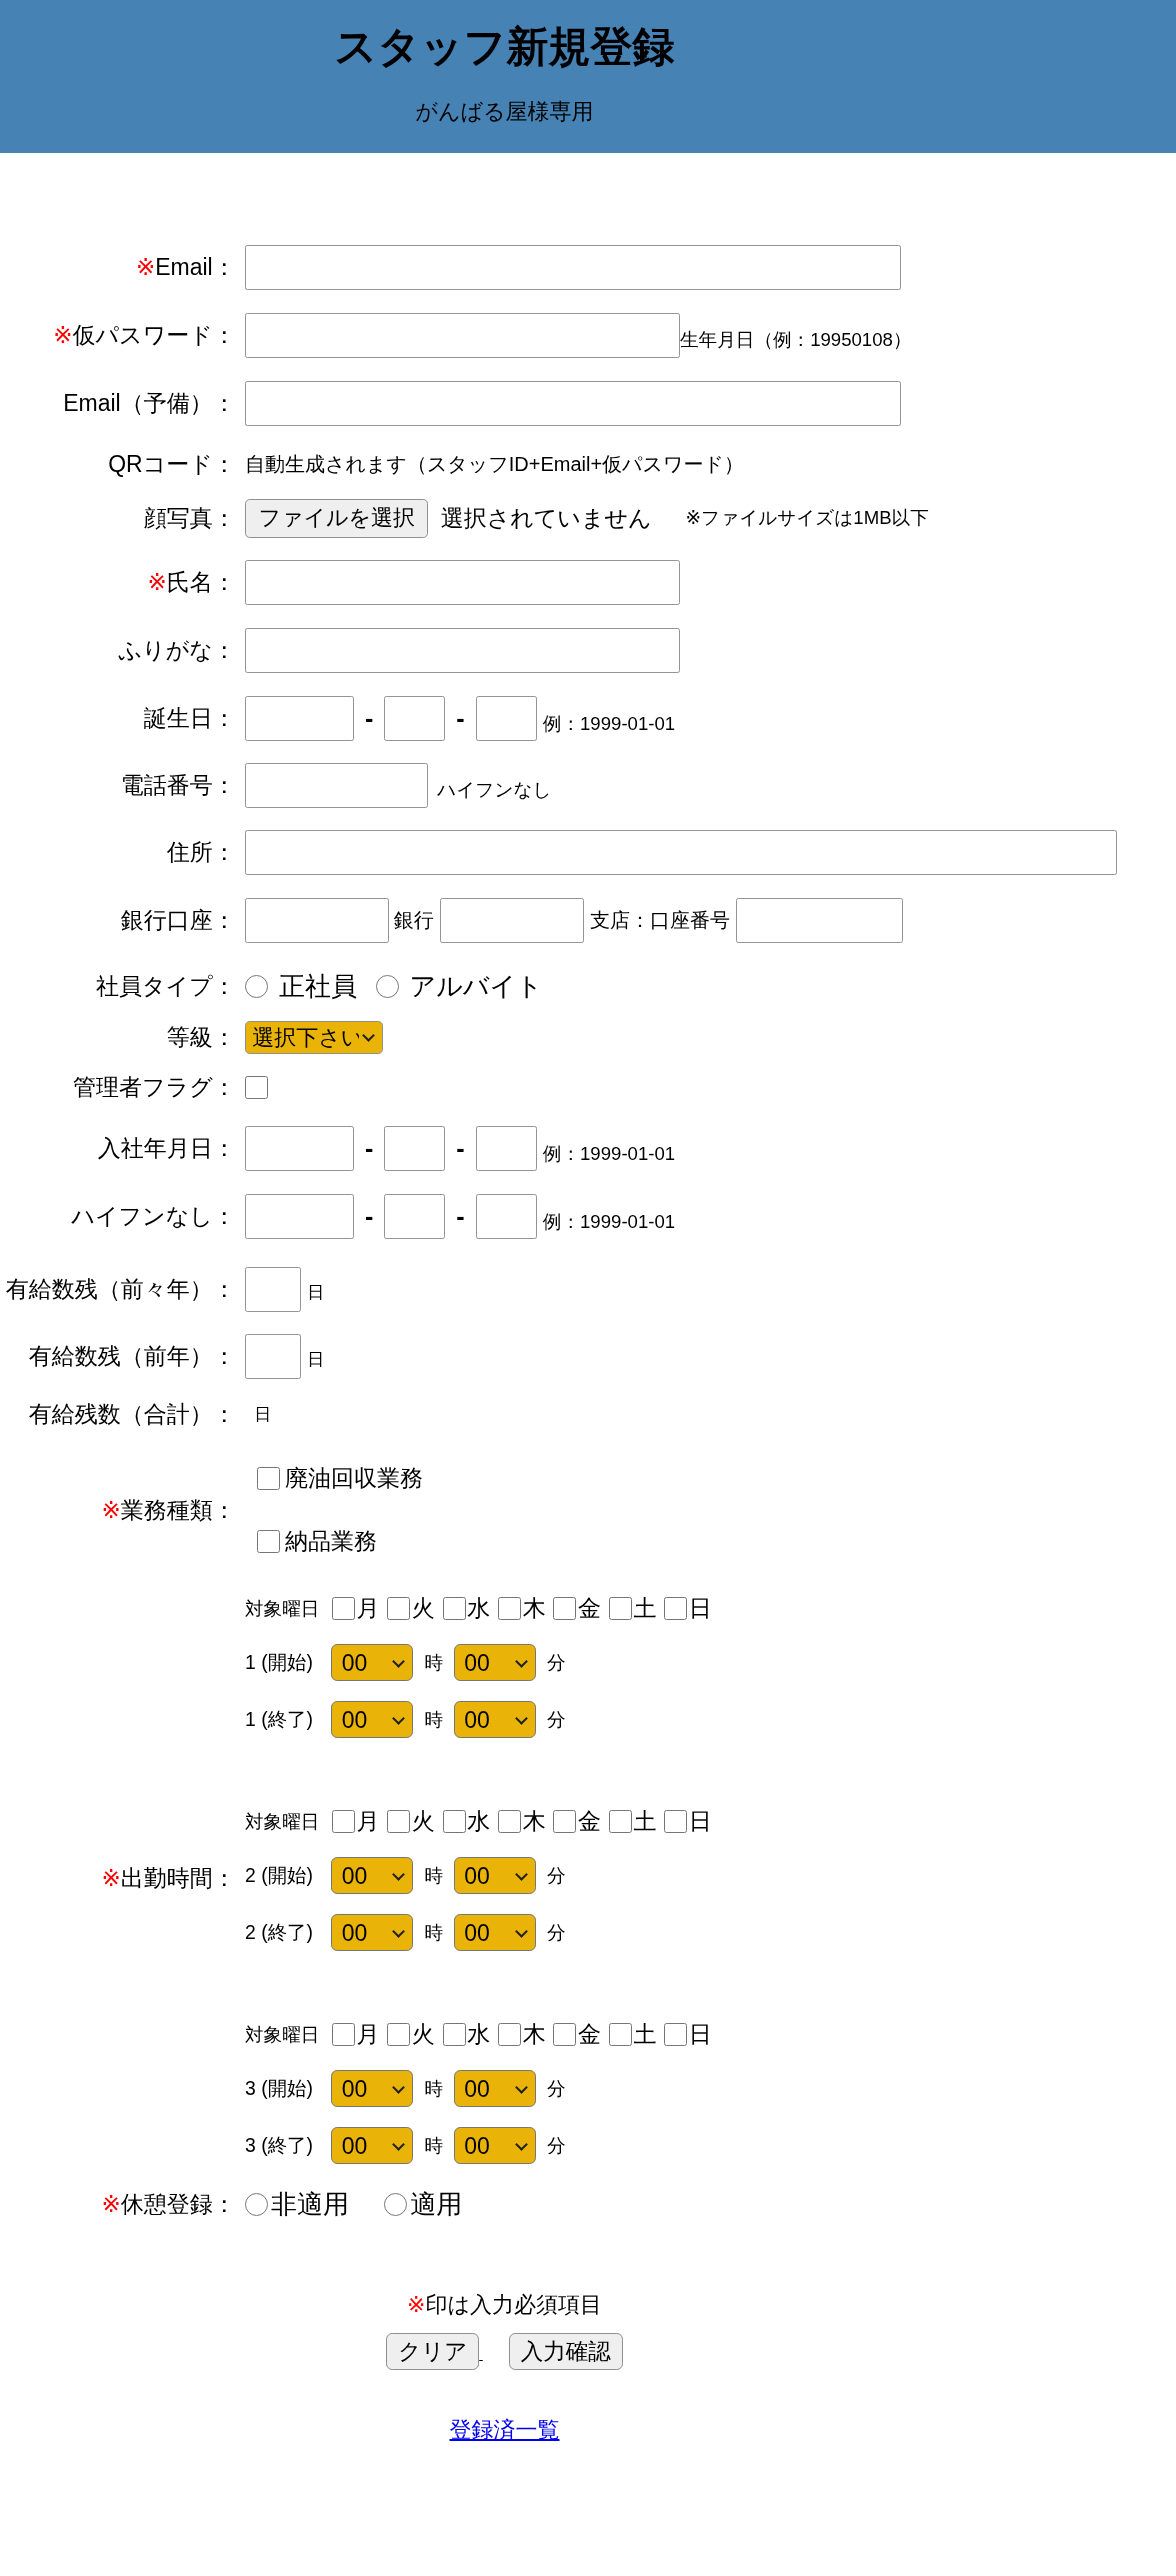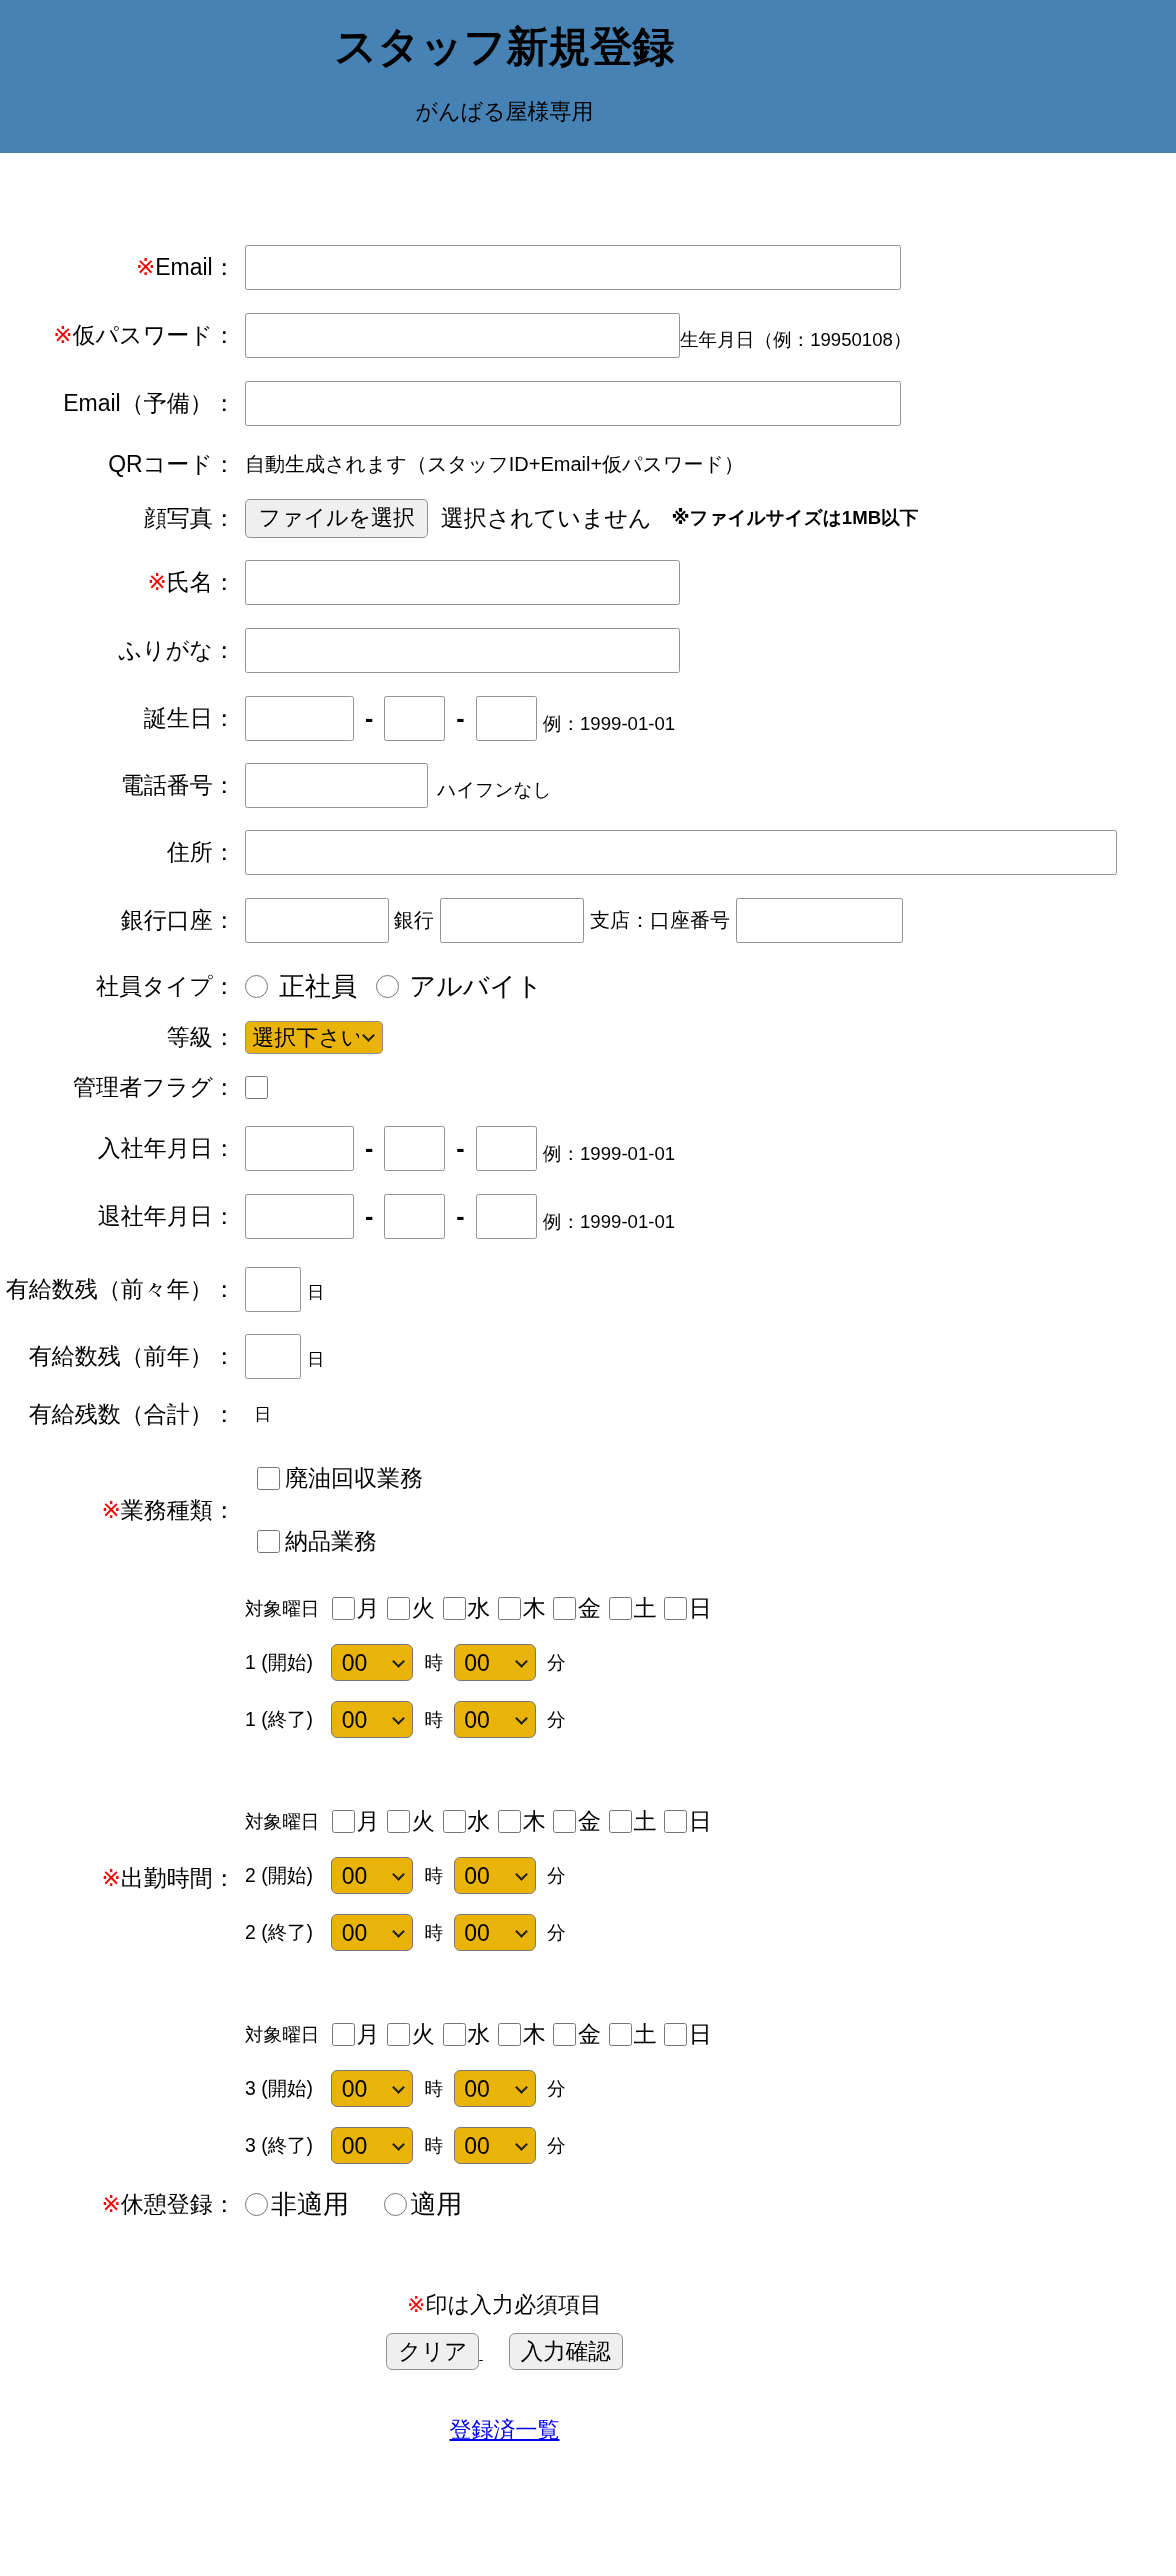--- a/index.html
+++ b/index.html
@@ -30,21 +30,21 @@
 
   .note{font-size:18.6px;white-space:nowrap;}
   .note-low{align-self:flex-end;margin-bottom:4.7px;}
   .hyphen{font-size:25px;font-weight:bold;margin:0 11px;}
   .unit{font-size:17px;margin-left:6.2px;align-self:flex-end;margin-bottom:7.8px;}
 
   .file-btn{display:inline-flex;align-items:center;justify-content:center;height:37px;
       padding:0 12.4px;background:#efefef;border:1.6px solid #8f8f8f;border-radius:4.7px;
       font-size:22px;cursor:pointer;}
   .file-status{font-size:23px;margin-left:12.4px;}
-  .file-note{font-size:18.6px;margin-left:20px;font-weight:bold;}
+  .file-note{font-size:18.6px;margin-left:34px;}
   .qr-text{font-size:20px;}
 
   input[type=checkbox],input[type=radio]{width:23px;height:23px;margin:0;}
   .cb-sm{width:22px;height:22px;}
   .opt-lg{font-size:26px;}
 
   
   .sel{position:relative;display:inline-block;}
   .sel::after{content:"";position:absolute;right:10px;top:50%;width:7px;height:7px;
       border-right:2.3px solid #222;border-bottom:2.3px solid #222;
@@ -232,21 +232,21 @@
       <input class="ti w140" type="text" style="">
       <span class="hyphen">-</span>
       <input class="ti w79" type="text" style="">
       <span class="hyphen">-</span>
       <input class="ti w79" type="text" style="">
       <span class="note" style="margin-left:6.2px;margin-top:11px;">例：1999-01-01</span>
     </div>
   </div>
 
   <div class="row" style="margin-bottom:28px;">
-    <div class="lbl">退社年月日：</div>
+    <div class="lbl">ハイフンなし：</div>
     <div class="val">
       <input class="ti w140" type="text" style="">
       <span class="hyphen">-</span>
       <input class="ti w79" type="text" style="">
       <span class="hyphen">-</span>
       <input class="ti w79" type="text" style="">
       <span class="note" style="margin-left:6.2px;margin-top:11px;">例：1999-01-01</span>
     </div>
   </div>
 

